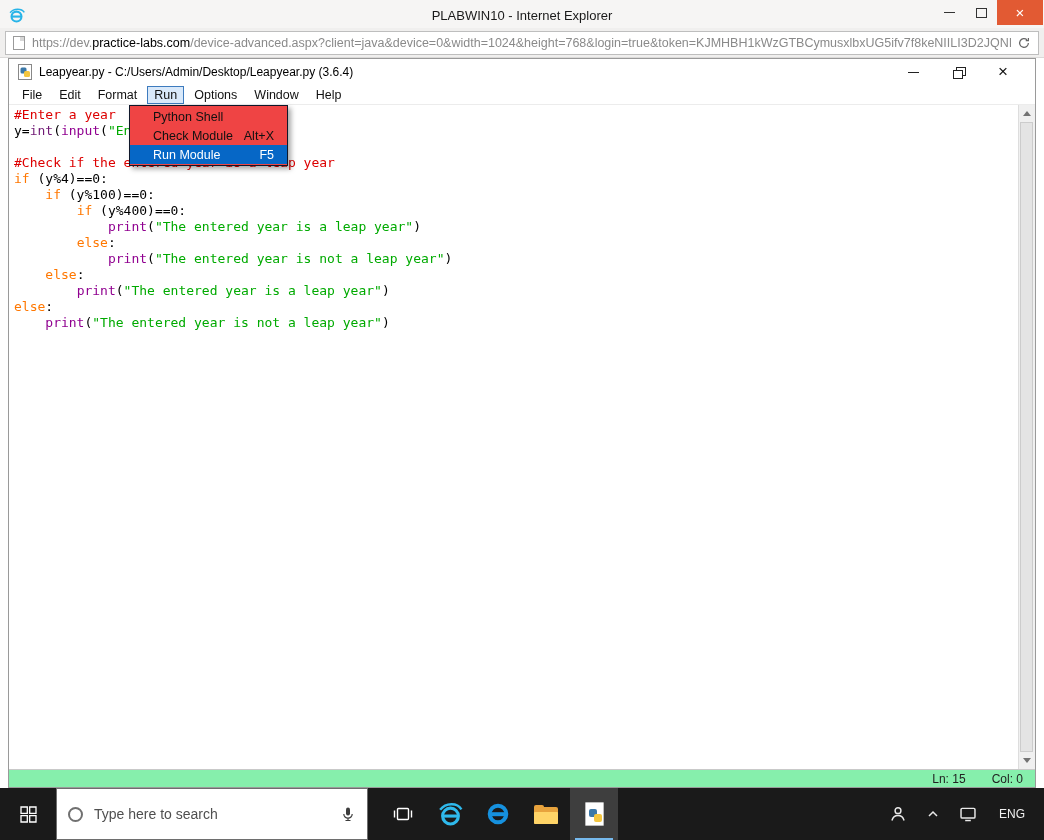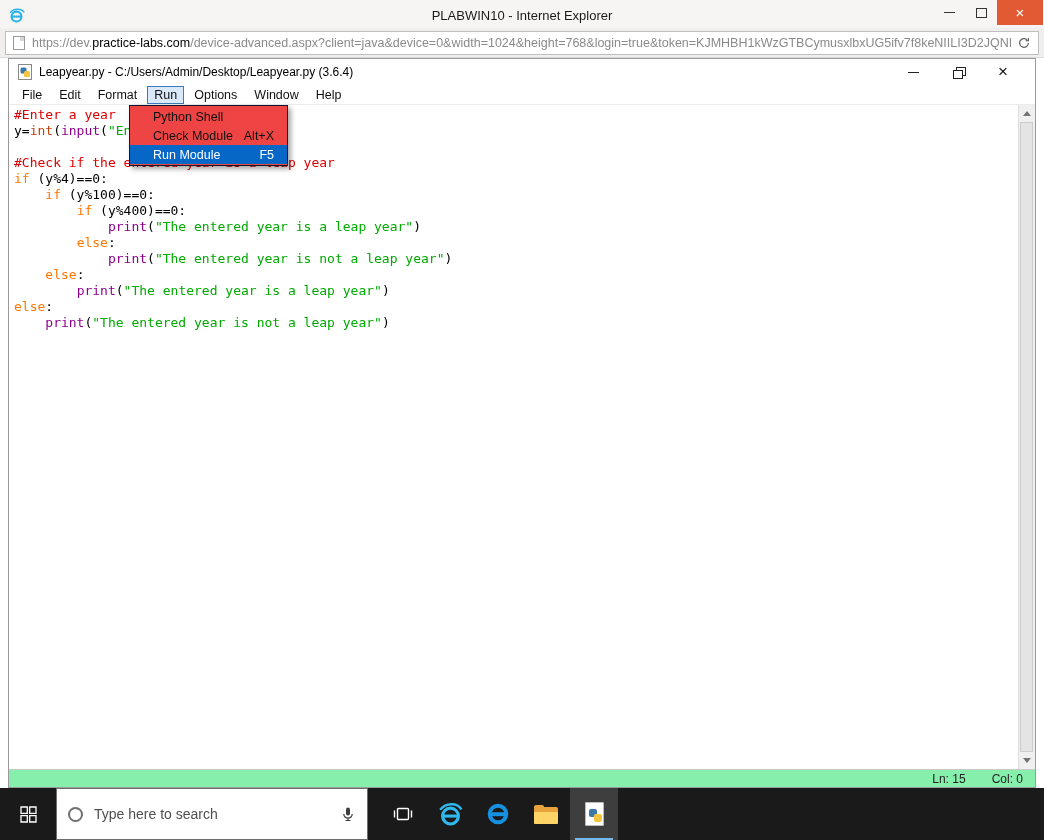--- a/index.html
+++ b/index.html
@@ -162,21 +162,21 @@
     <span class="menu-item">Format</span>
     <span class="menu-item active">Run</span>
     <span class="menu-item">Options</span>
     <span class="menu-item">Window</span>
     <span class="menu-item">Help</span>
   </div>
 
   <div class="idle-editor">
     <div class="code-area">
         <div class="code-line"><span style="color: rgb(221, 0, 0);">#Enter a year</span></div>
-        <div class="code-line"><span style="color: rgb(0, 0, 0);">y=</span><span style="color: #c2410c;">int</span><span style="color: rgb(0, 0, 0);">(</span><span style="color: rgb(144, 0, 144);">input</span><span style="color: rgb(0, 0, 0);">(</span><span style="color: rgb(0, 170, 0);">"Enter a year: "</span><span style="color: rgb(0, 0, 0);">))</span></div>
+        <div class="code-line"><span style="color: rgb(0, 0, 0);">y=</span><span style="color: #701a75;">int</span><span style="color: rgb(0, 0, 0);">(</span><span style="color: rgb(144, 0, 144);">input</span><span style="color: rgb(0, 0, 0);">(</span><span style="color: rgb(0, 170, 0);">"Enter a year: "</span><span style="color: rgb(0, 0, 0);">))</span></div>
         <div class="code-line">&nbsp;</div>
         <div class="code-line"><span style="color: rgb(221, 0, 0);">#Check if the entered year is a leap year</span></div>
         <div class="code-line"><span style="color: rgb(255, 119, 0);">if</span><span style="color: rgb(0, 0, 0);"> (y%4)==0:</span></div>
         <div class="code-line"><span style="color: rgb(0, 0, 0);">    </span><span style="color: rgb(255, 119, 0);">if</span><span style="color: rgb(0, 0, 0);"> (y%100)==0:</span></div>
         <div class="code-line"><span style="color: rgb(0, 0, 0);">        </span><span style="color: rgb(255, 119, 0);">if</span><span style="color: rgb(0, 0, 0); text-align: right;"> (y%400)==0:</span></div>
         <div class="code-line"><span style="color: rgb(0, 0, 0);">            </span><span style="color: rgb(144, 0, 144);">print</span><span style="color: rgb(0, 0, 0);">(</span><span style="color: rgb(0, 170, 0);">"The entered year is a leap year"</span><span style="color: rgb(0, 0, 0);">)</span></div>
         <div class="code-line"><span style="color: rgb(0, 0, 0);">        </span><span style="color: rgb(255, 119, 0);">else</span><span style="color: rgb(0, 0, 0);">:</span></div>
         <div class="code-line"><span style="color: rgb(0, 0, 0);">            </span><span style="color: rgb(144, 0, 144);">print</span><span style="color: rgb(0, 0, 0);">(</span><span style="color: rgb(0, 170, 0);">"The entered year is not a leap year"</span><span style="color: rgb(0, 0, 0);">)</span></div>
         <div class="code-line"><span style="color: rgb(0, 0, 0);">    </span><span style="color: rgb(255, 119, 0);">else</span><span style="color: rgb(0, 0, 0);">:</span></div>
         <div class="code-line"><span style="color: rgb(0, 0, 0);">        </span><span style="color: rgb(144, 0, 144);">print</span><span style="color: rgb(0, 0, 0);">(</span><span style="color: rgb(0, 170, 0);">"The entered year is a leap year"</span><span style="color: rgb(0, 0, 0);">)</span></div>
@@ -264,13 +264,33 @@
     </span>
   </div>
 
   <div class="task-tile active">
     <span class="pyfile-icon">
       <span class="py-b"></span>
         <span class="py-y"></span>
     </span>
   </div>
 
+  <div class="tray">
+    <span class="tray-item">
+      <svg width="18" height="18" viewBox="0 0 16 16">
+        <circle cx="8" cy="5" r="2.6" fill="none" stroke="#E9E9E9" stroke-width="1.3"></circle>
+        <path d="M2.6 13.8 c0.9-3 3-4.4 5.4-4.4 s4.5 1.4 5.4 4.4" fill="none" stroke="#E9E9E9" stroke-width="1.3"></path>
+      </svg>
+    </span>
+    <span class="tray-item">
+      <svg width="16" height="16" viewBox="0 0 16 16">
+        <path d="M4 10 L8 6 L12 10" fill="none" stroke="#E9E9E9" stroke-width="1.5"></path>
+      </svg>
+    </span>
+    <span class="tray-item">
+      <svg width="18" height="18" viewBox="0 0 16 16">
+        <rect x="1.8" y="3" width="12.4" height="8.6" rx="1" fill="none" stroke="#E9E9E9" stroke-width="1.3"></rect>
+        <path d="M5.5 13.8 h5" stroke="#E9E9E9" stroke-width="1.3"></path>
+      </svg>
+    </span>
+    <span class="lang-indicator tray-item">ENG</span>
+  </div>
 </div>
 
 </body></html>

